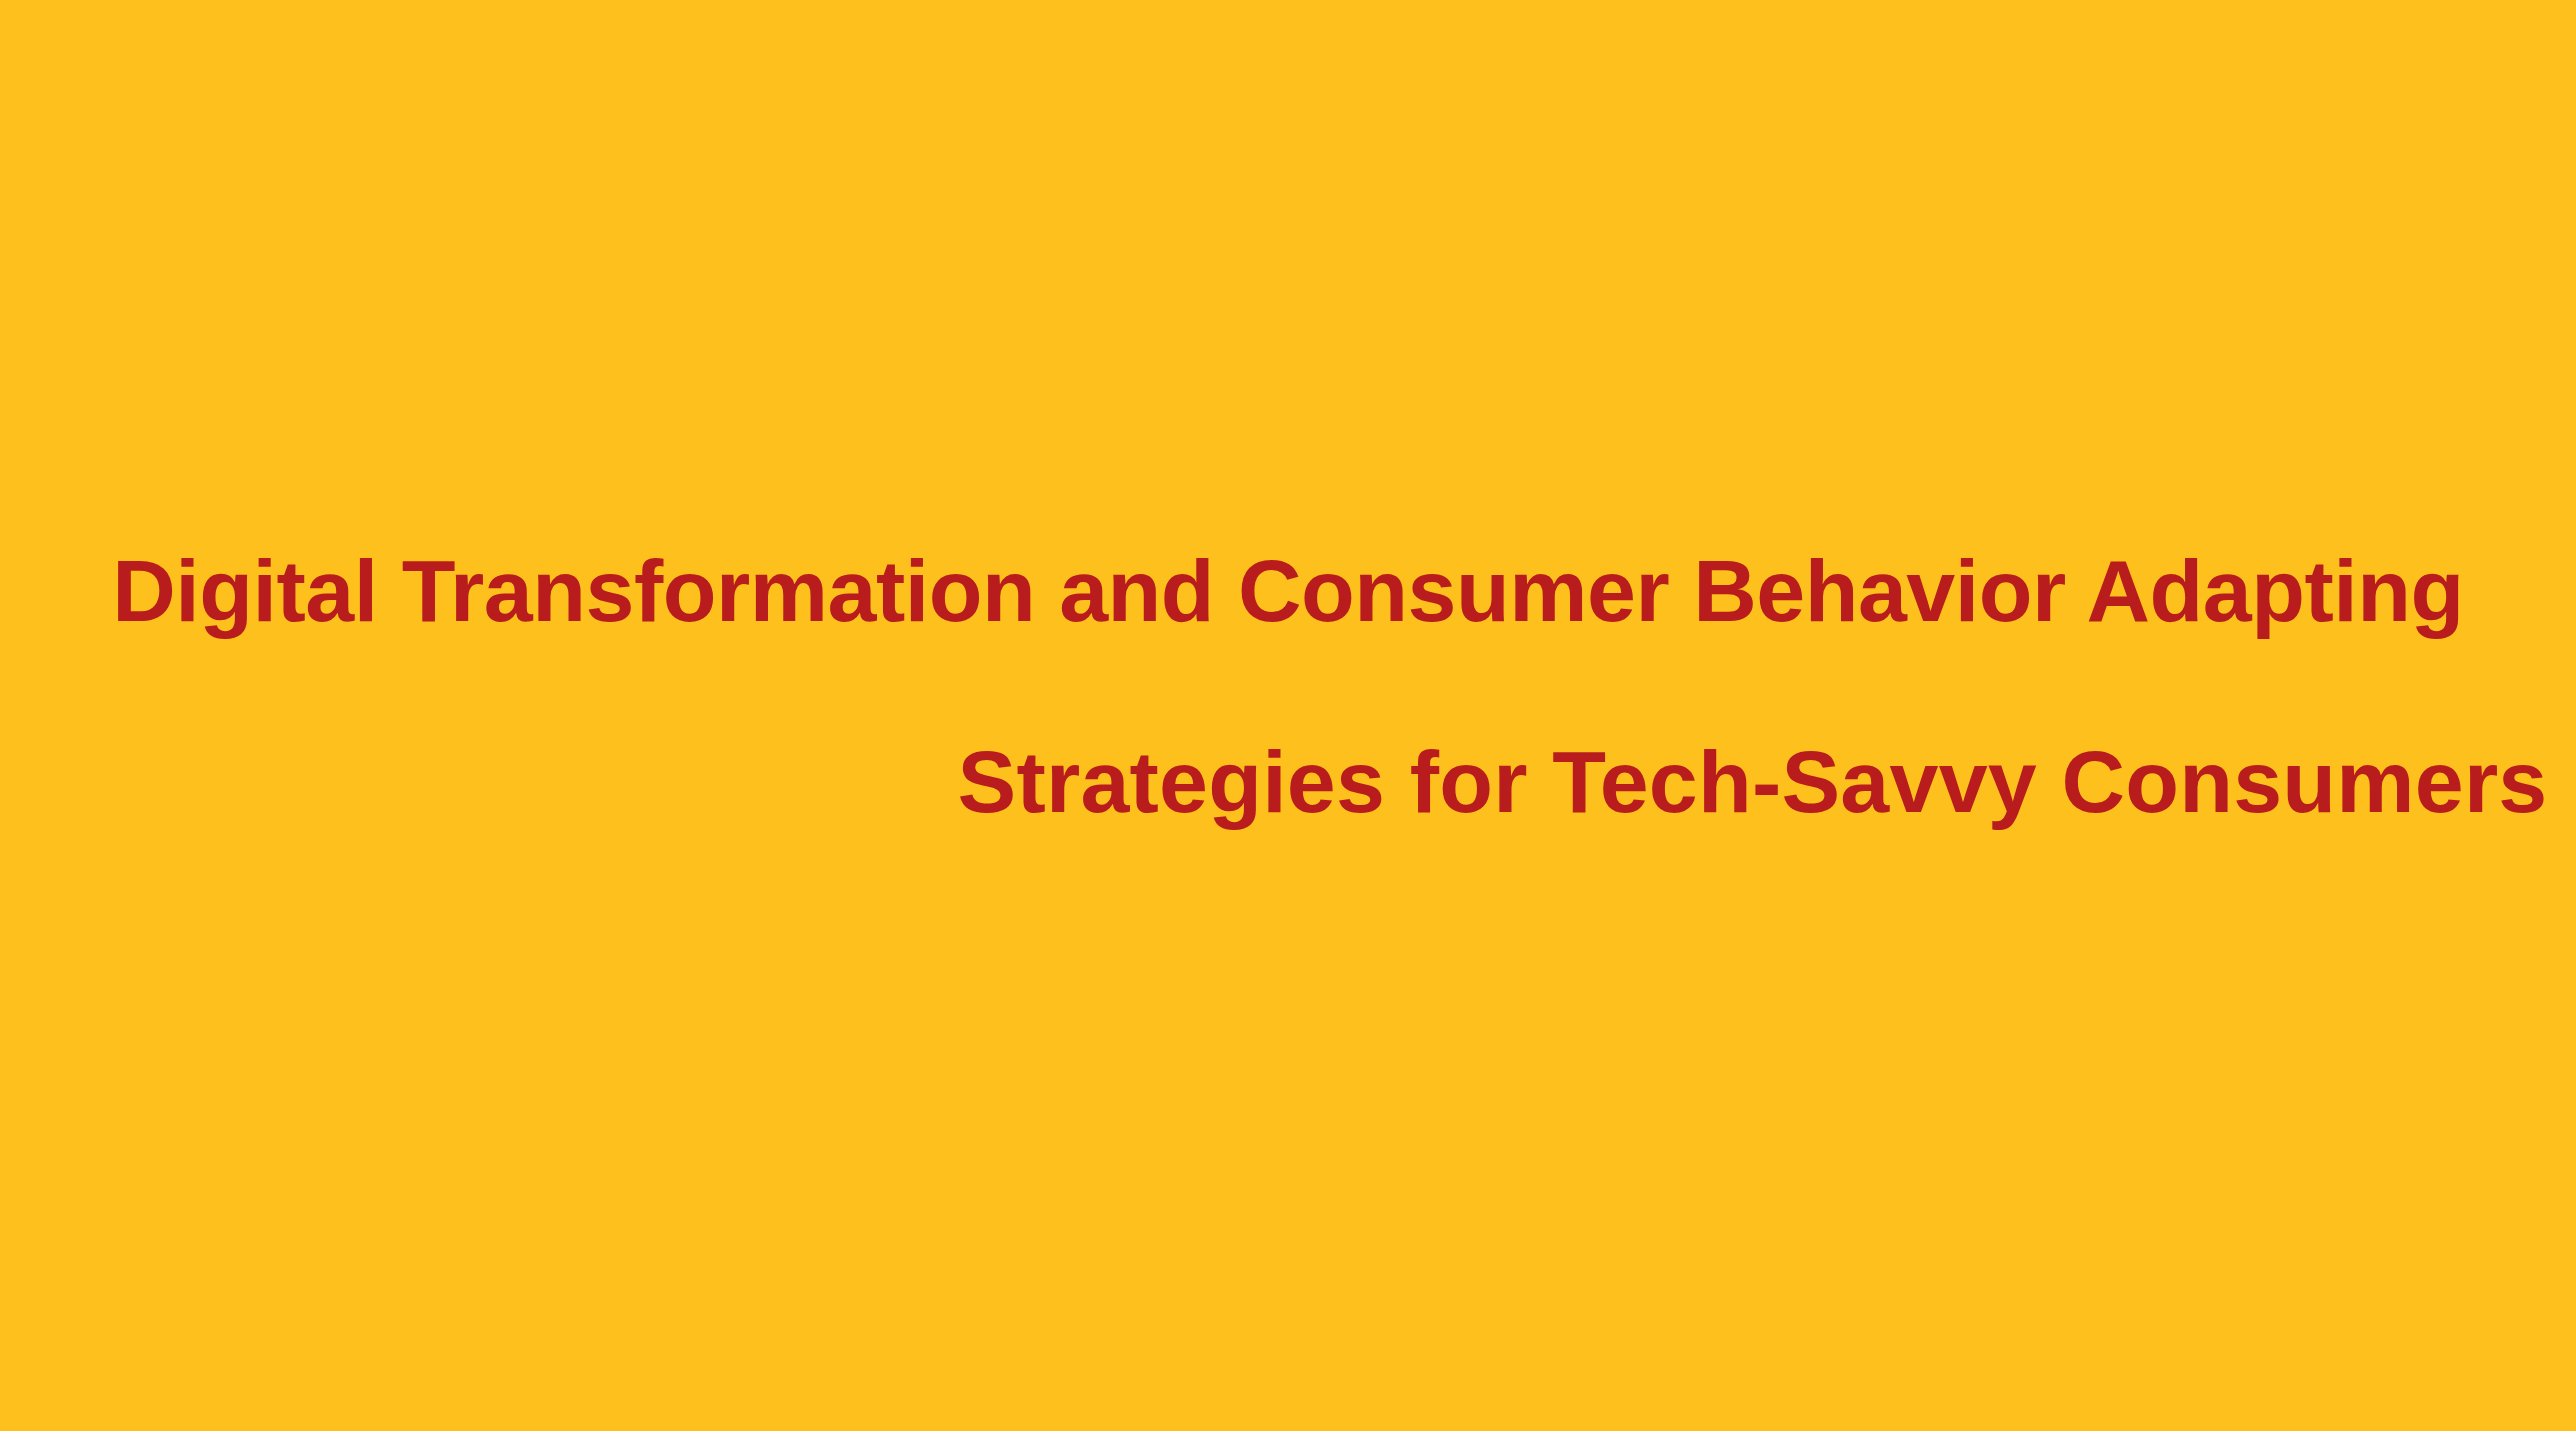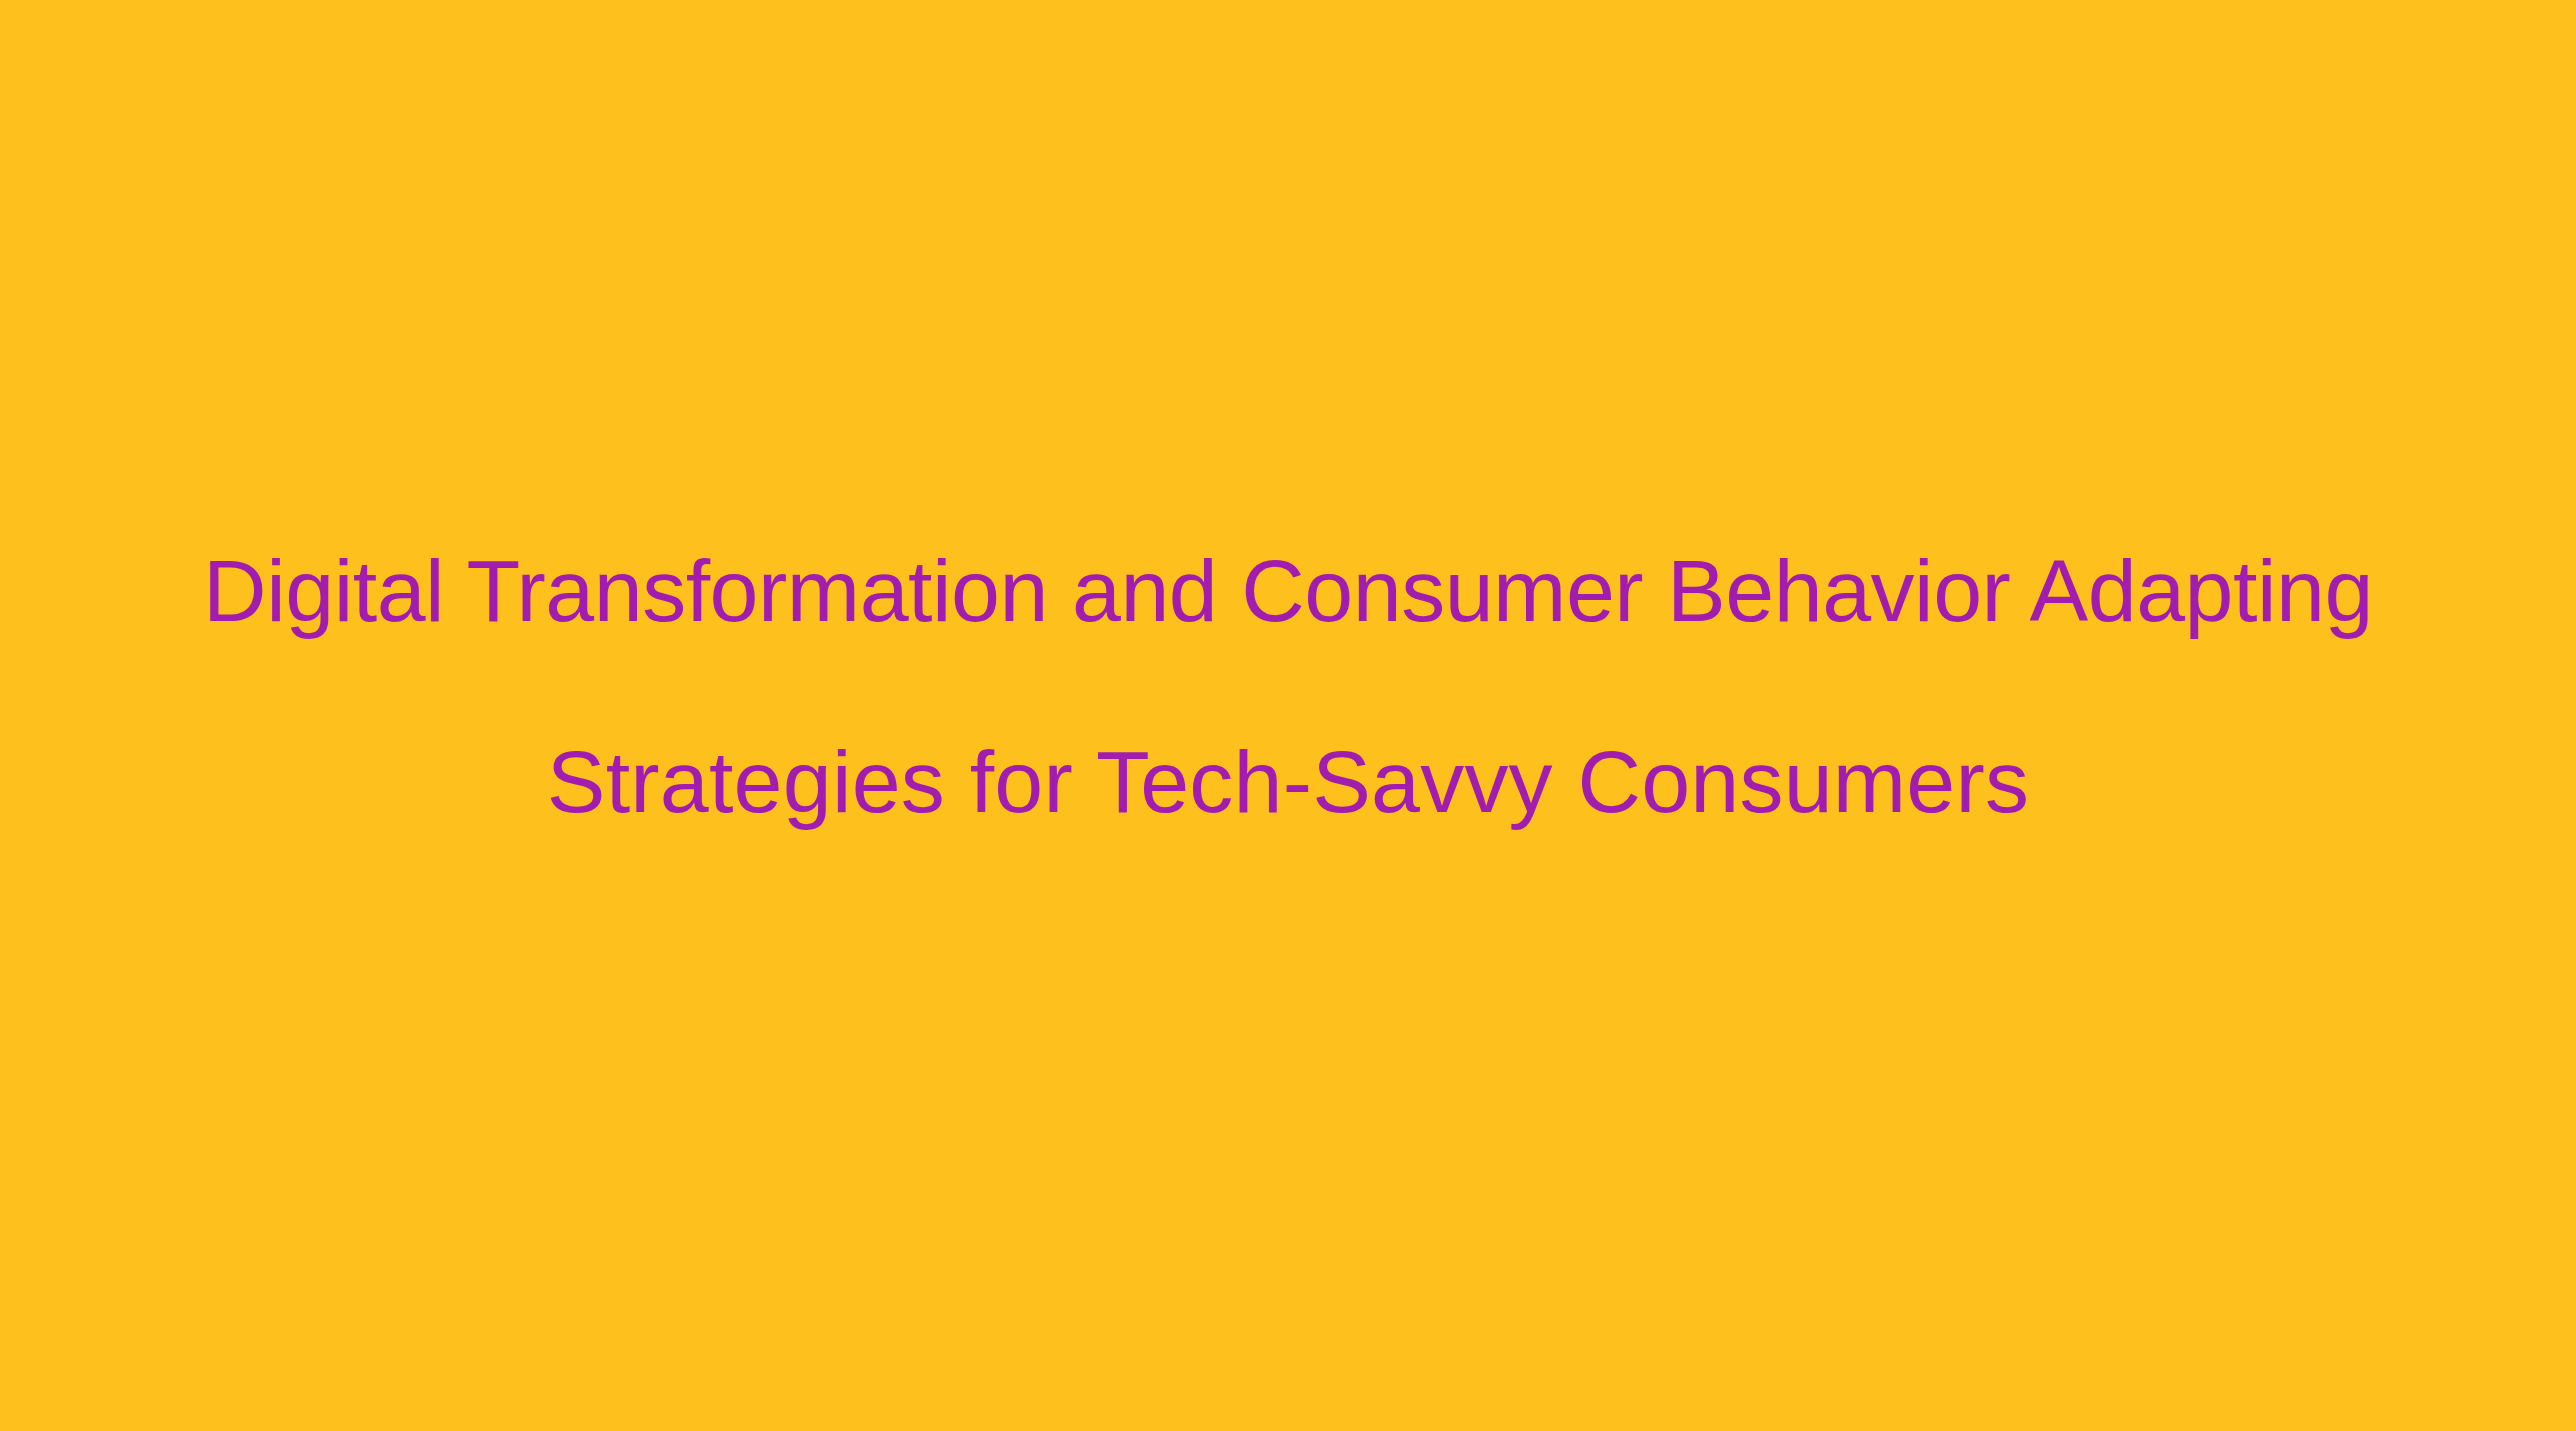--- a/index.html
+++ b/index.html
@@ -27,31 +27,32 @@
 
   #title-block {
     width: 2519px;
     text-align: center;
     
     margin-top: -59px;
   }
 
   .title-line {
     display: block;
-    color: #a21caf;
+    color: #b91c1c;
     font-family: "Liberation Sans", sans-serif;
-    font-weight: 400;
+    font-weight: 700;
     font-size: 88px;
     line-height: 191px;
     letter-spacing: -0.5px;
     white-space: nowrap;
   }
 
   #title-line-2 {
     letter-spacing: 0.2px;
+    text-align: right;
   }
 </style>
 </head>
 <body>
 
 <div id="banner">
 
   <div id="title-block">
 
     <span class="title-line" id="title-line-1">Digital Transformation and Consumer Behavior Adapting</span>

